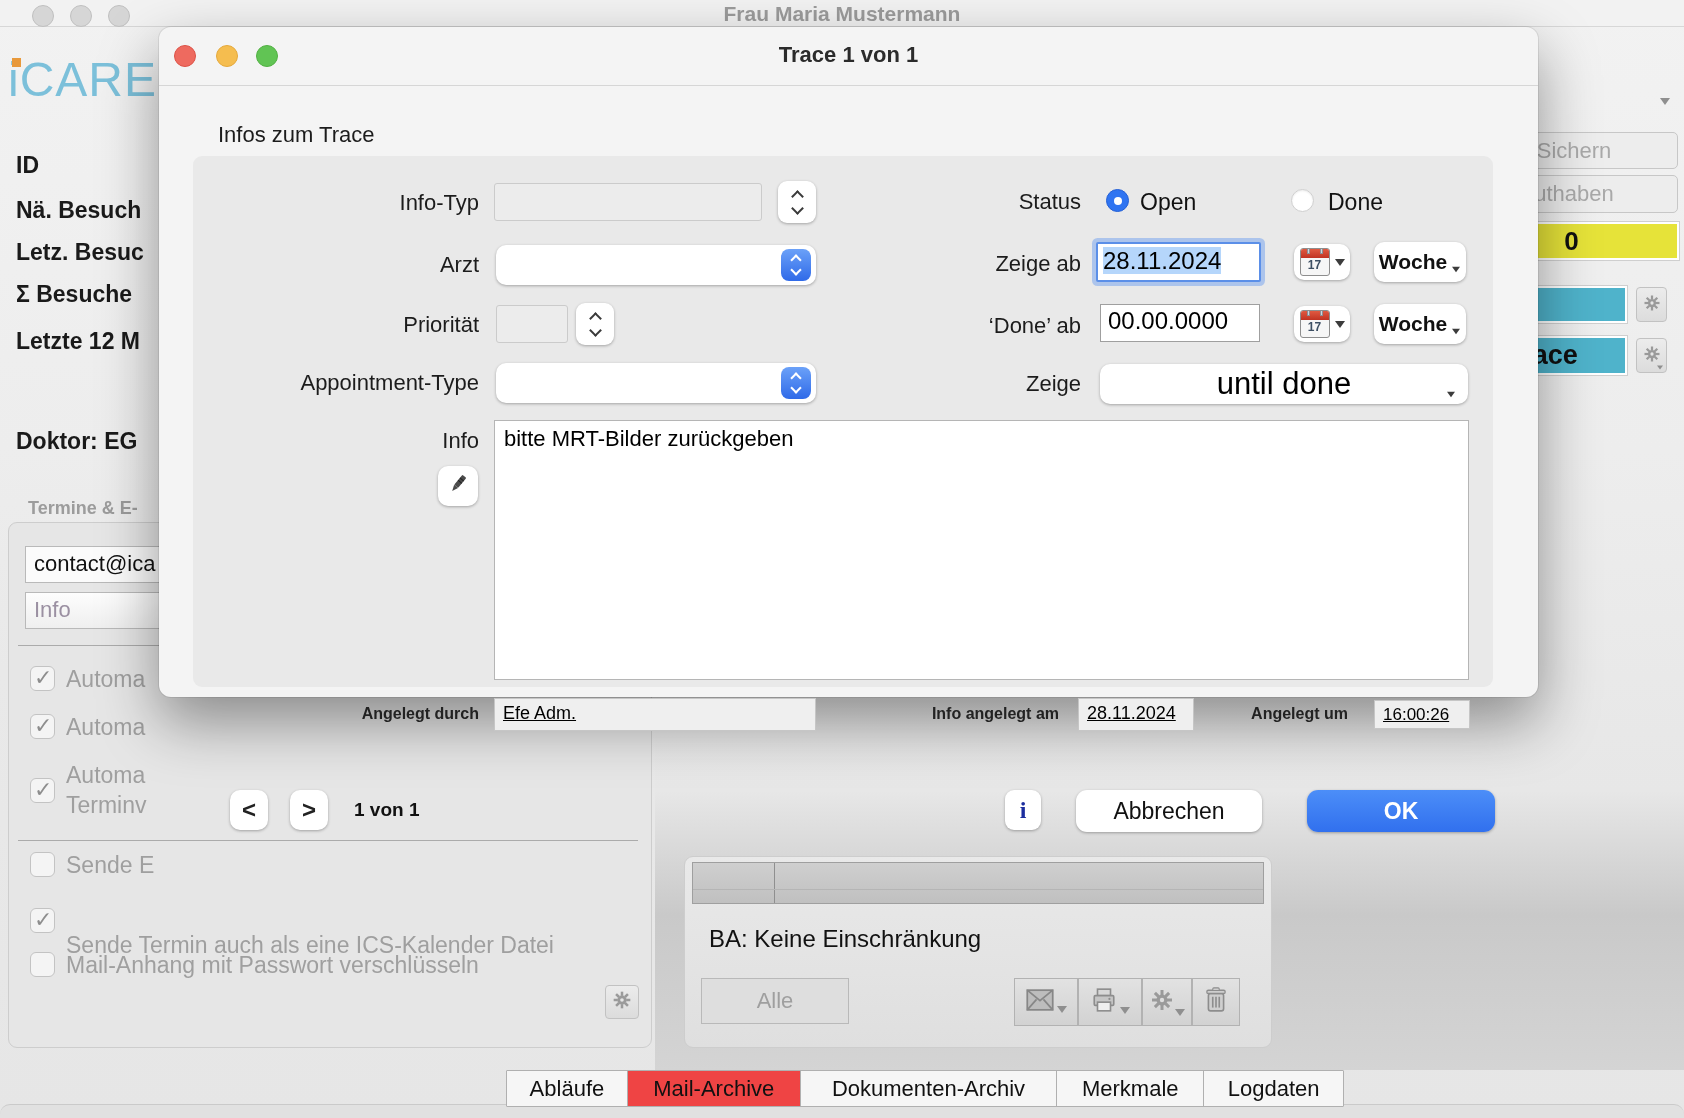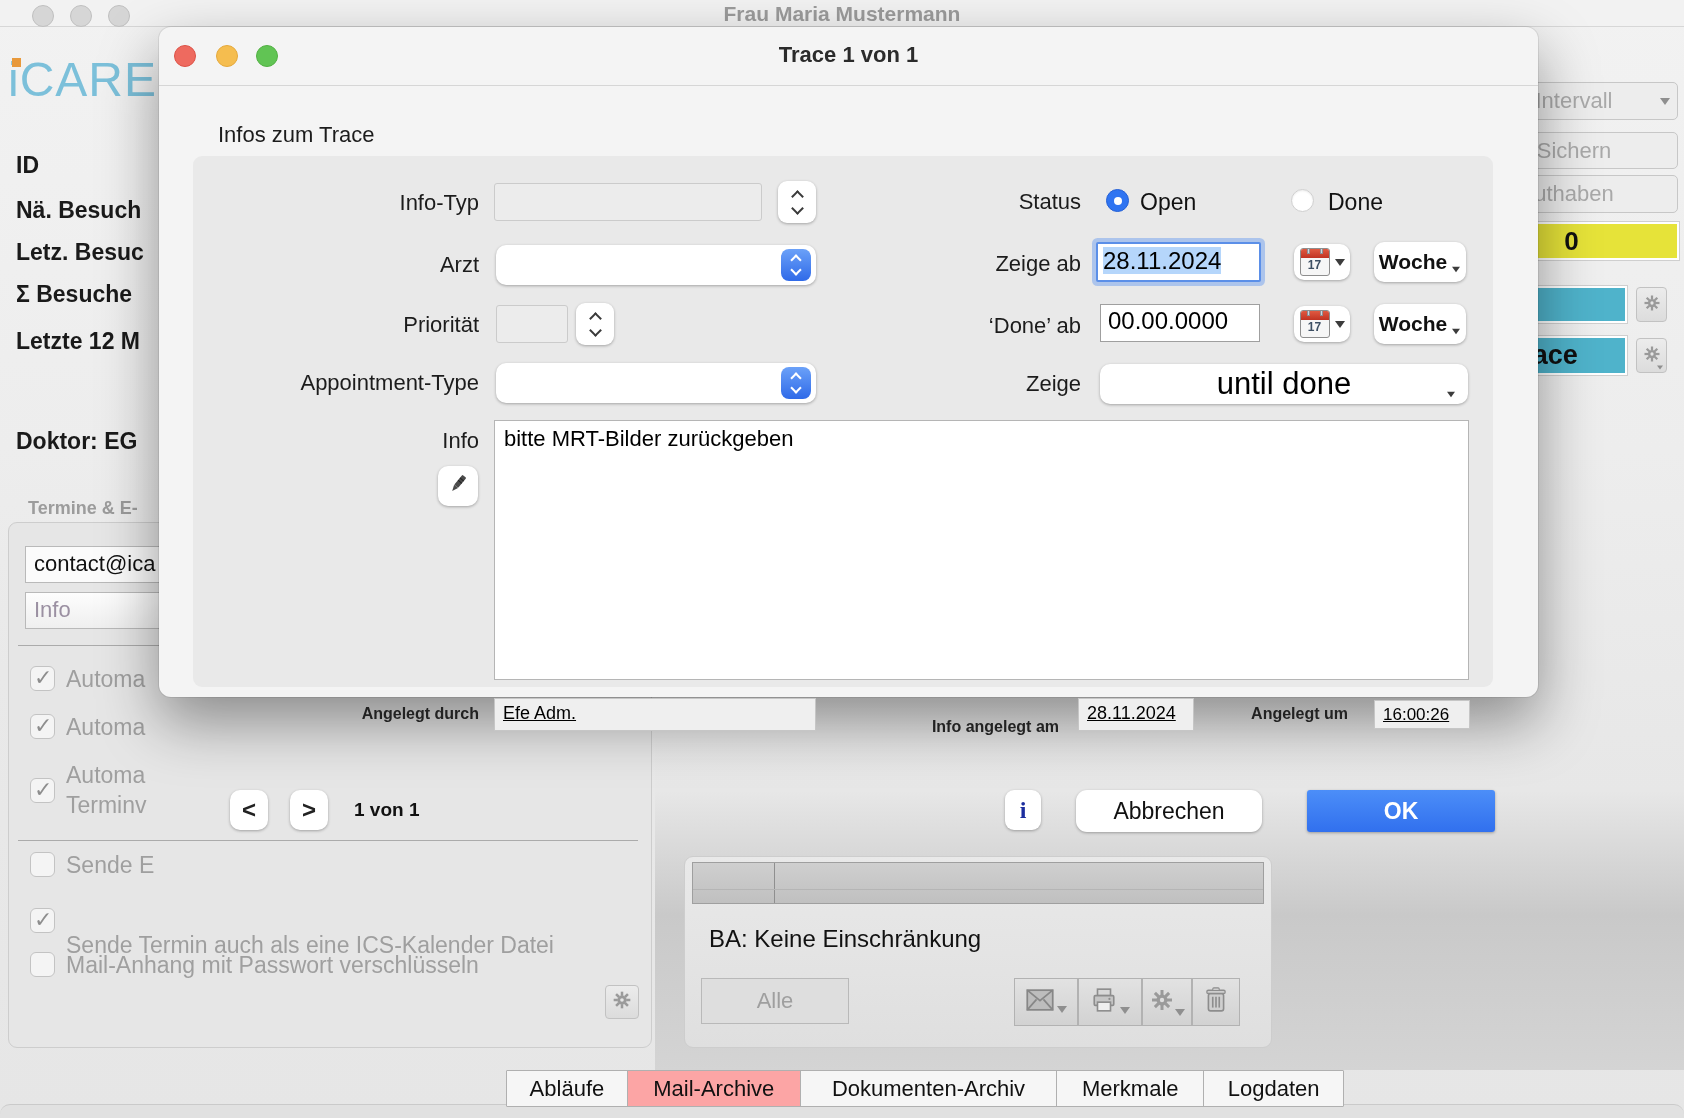--- a/index.html
+++ b/index.html
@@ -36,21 +36,21 @@
   .teal{background:#4fb3cb;border:2px solid #ffffff;outline:1px solid #cfcfcf;}
   .gearbtn{background:linear-gradient(#ececec,#dcdcdc);border:1px solid #c2c2c2;border-radius:4px;
     display:flex;align-items:center;justify-content:center;}
 
   
   .tabs{left:506px;top:1070px;width:838px;height:37px;background:#f6f6f6;border:1px solid #b0b0b0;
     border-radius:1px;display:flex;overflow:hidden;}
   .tab{height:100%;display:flex;align-items:center;justify-content:center;font-size:22px;color:#111;
     border-right:1px solid #b0b0b0;}
   .tab:last-child{border-right:none;}
-  .tab.sel{background:#fca5a5;}
+  .tab.sel{background:#ef4444;}
   .botstrip{left:0;top:1104px;width:1684px;height:14px;background:#e1e1e1;border-radius:10px 10px 0 0;
     border-top:1px solid #cacaca;}
 
   
   .dialog{left:159px;top:27px;width:1379px;height:670px;background:#f4f4f4;border-radius:12px;
     box-shadow:0 25px 60px rgba(0,0,0,.4),0 0 0 1px rgba(0,0,0,.08);}
   .dlg-sep{left:0;top:58px;width:100%;height:1px;background:#d6d6d6;}
   .dl{width:22px;height:22px;border-radius:50%;top:18px;}
   .dtitle{width:100%;text-align:center;top:15px;font-size:22px;font-weight:bold;color:#2b2b2b;}
   .groupbox{left:34px;top:129px;width:1300px;height:531px;background:#e9e9e9;border-radius:9px;}
@@ -74,21 +74,21 @@
   .wbtn{background:#ffffff;border-radius:10px;box-shadow:0 1px 3px rgba(0,0,0,.3);
     display:flex;align-items:center;justify-content:center;font-size:21px;font-weight:bold;color:#111;}
   .calbody{width:30px;height:28px;border:1px solid #8e8e8e;border-radius:3px;background:#f6f6f6;overflow:hidden;position:relative;}
   .calhead{position:absolute;left:0;top:0;width:100%;height:9px;background:linear-gradient(#e05a42,#c03322);}
   .calpin{position:absolute;top:-2px;width:3px;height:7px;background:#cfd6dd;border:1px solid #8a9097;}
   .calnum{position:absolute;left:0;top:9px;width:100%;text-align:center;font-size:12px;font-weight:bold;color:#3d4f63;}
   .ffoot{font-size:16px;font-weight:bold;color:#222;text-align:right;white-space:nowrap;}
   .footfield{background:#efefef;border:1px solid #c6c6c6;font-size:18px;color:#000;padding:4px 8px;white-space:nowrap;text-decoration:underline;}
   .navbtn{background:#fff;border-radius:10px;box-shadow:0 1px 3px rgba(0,0,0,.3);
     display:flex;align-items:center;justify-content:center;font-size:24px;font-weight:bold;color:#222;}
-  .okbtn{background:linear-gradient(#4c8ef8,#3170ee);border-radius:3px;color:#fff;font-weight:bold;
+  .okbtn{background:linear-gradient(#4c8ef8,#3170ee);border-radius:11px;color:#fff;font-weight:bold;
     font-size:23px;display:flex;align-items:center;justify-content:center;box-shadow:0 1px 3px rgba(0,0,0,.3);}
   .cancelbtn{background:#fff;border-radius:11px;font-size:23px;color:#111;
     display:flex;align-items:center;justify-content:center;box-shadow:0 1px 3px rgba(0,0,0,.3);}
   .ibtn{background:#fff;border-radius:9px;box-shadow:0 1px 3px rgba(0,0,0,.3);
     display:flex;align-items:center;justify-content:center;font-size:24px;font-weight:bold;color:#1c2e9e;
     font-family:"Liberation Serif","DejaVu Serif",serif;}
   .seltext{background:#b5d6fb;}
   .tahdr{background:linear-gradient(#cfcfcf,#c0c0c0);border:1px solid #9f9f9f;}
 </style>
 </head>
@@ -200,21 +200,20 @@
     <span><svg width="22" height="26" viewBox="0 0 20 24">
           <rect x="3" y="6" width="14" height="16" rx="2" fill="#cfcfcf" stroke="#8d8d8d" stroke-width="1.5"></rect>
           <rect x="1.5" y="3" width="17" height="3" rx="1.5" fill="#cfcfcf" stroke="#8d8d8d" stroke-width="1.2"></rect>
           <rect x="7" y="0.8" width="6" height="2.4" rx="1" fill="#cfcfcf" stroke="#8d8d8d" stroke-width="1"></rect>
           <line x1="7" y1="9" x2="7" y2="19" stroke="#8d8d8d" stroke-width="1.5"></line>
           <line x1="10" y1="9" x2="10" y2="19" stroke="#8d8d8d" stroke-width="1.5"></line>
           <line x1="13" y1="9" x2="13" y2="19" stroke="#8d8d8d" stroke-width="1.5"></line>
         </svg></span>
   </div>
 
-  <div class="abs rbtn" style="left:1470px;top:82px;width:208px;height:38px;line-height:36px;">Intervall</div>
   <div class="abs tri sm gray" style="left:1660px;top:98px;"></div>
   <div class="abs rbtn" style="left:1470px;top:132px;width:208px;height:37px;line-height:35px;">Sichern</div>
   <div class="abs rbtn" style="left:1470px;top:175px;width:208px;height:38px;line-height:36px;">uthaben</div>
   <div class="abs" style="left:1464px;top:222px;width:215px;height:38px;background:#e6e339;border:2px solid #fff;outline:1px solid #cfcfcf;text-align:center;font-size:26px;font-weight:bold;color:#111;line-height:34px;">0</div>
   <div class="abs teal" style="left:1464px;top:286px;width:163px;height:37px;"></div>
   <div class="abs gearbtn" style="left:1636px;top:287px;width:31px;height:35px;">
     <span><svg width="18" height="18" viewBox="0 0 24 24">
           <g stroke="#9a9a9a" stroke-width="3">
             <line x1="12" y1="2" x2="12" y2="7"></line>
             <line x1="12" y1="17" x2="12" y2="22"></line>
@@ -351,21 +350,21 @@
     </div>
 
     <div class="abs flabel" style="left:722px;top:344px;width:200px;">Zeige</div>
     <div class="abs popup" style="left:941px;top:337px;width:368px;height:40px;display:flex;align-items:center;justify-content:center;font-size:31px;color:#000;">
       <span>until done</span>
       <span class="tri sm" style="position:absolute;right:12px;bottom:6px;transform:scale(.8);"></span>
     </div>
 
     <div class="abs ffoot" style="left:60px;top:678px;width:260px;">Angelegt durch</div>
     <div class="abs footfield" style="left:335px;top:671px;width:322px;height:33px;">Efe Adm.</div>
-    <div class="abs ffoot" style="left:700px;top:678px;width:200px;margin-top:13px;">Info angelegt am</div>
+    <div class="abs ffoot" style="left:700px;top:678px;width:200px;">Info angelegt am</div>
     <div class="abs footfield" style="left:919px;top:671px;width:116px;height:33px;">28.11.2024</div>
     <div class="abs ffoot" style="left:989px;top:678px;width:200px;">Angelegt um</div>
     <div class="abs footfield" style="left:1215px;top:673px;width:96px;height:29px;font-size:17px;">16:00:26</div>
 
     <div class="abs navbtn" style="left:71px;top:763px;width:38px;height:40px;">
         <span>&lt;</span>
       </div>
     <div class="abs navbtn" style="left:131px;top:763px;width:38px;height:40px;">
         <span>&gt;</span>
       </div>

